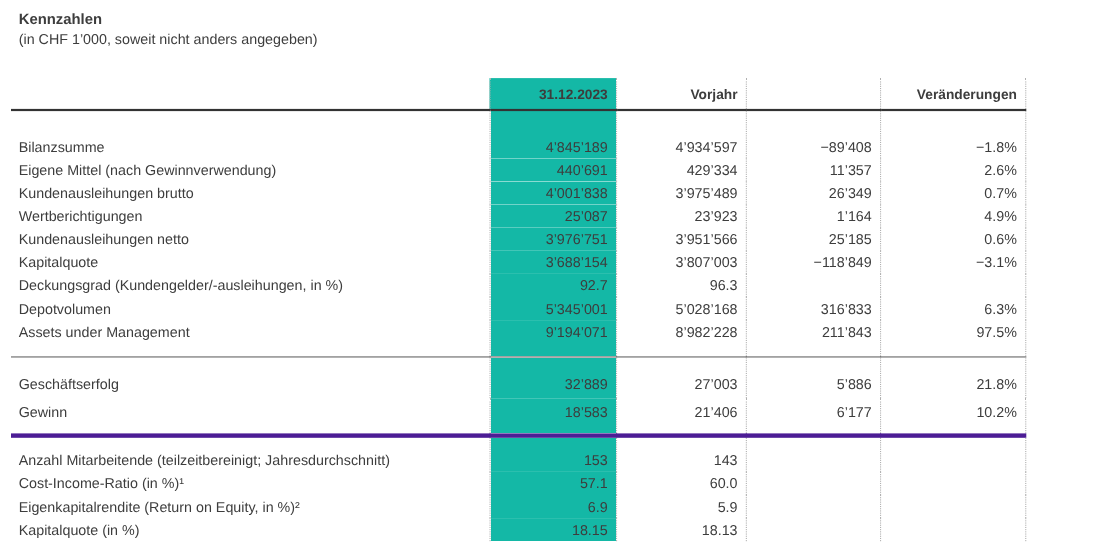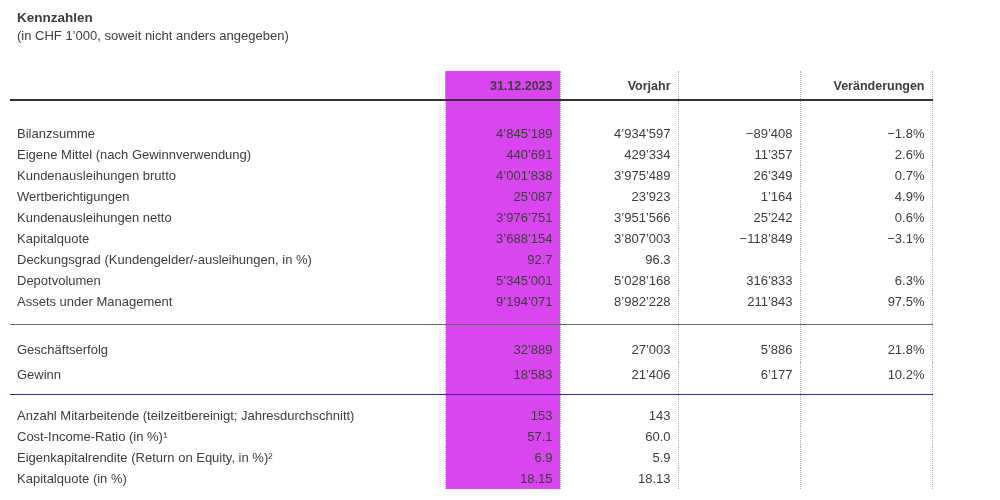--- a/index.html
+++ b/index.html
@@ -52,33 +52,33 @@
     white-space: nowrap;
     overflow: hidden;
   }
   td.c0 {
     text-align: left;
     padding-left: 7px;
     padding-right: 4px;
   }
   
   .shade {
-    background: #d946ef;
+    background: #14b8a6;
     border-left: 1px dotted #b0b0b0;
     border-right: 1px dotted #b0b0b0;
   }
   .c2, .c3, .c4 { border-right: 1px dotted #b0b0b0; }
   
   tbody.s0 tr:first-child td { padding-top: 22px; }
   tbody.s0 tr:last-child td  { padding-bottom: 12px; }
   tbody.s1 { border-top: 1px solid #666666; }
   tbody.s1 td { height: 25px; }
   tbody.s1 tr:first-child td { padding-top: 12px; }
   tbody.s1 tr:last-child td  { padding-bottom: 7px; }
-  tbody.s2 { border-top: 1px solid #4c1d95; }
+  tbody.s2 { border-top: 4px solid #4c1d95; }
   tbody.s2 tr:first-child td { padding-top: 10px; }
 </style>
 </head>
 <body>
 
 <div class="title-block">
   <div class="title">Kennzahlen</div>
   <div class="subtitle">(in CHF 1’000, soweit nicht anders angegeben)</div>
 </div>
 
@@ -125,21 +125,21 @@
         <td class="c0">Wertberichtigungen</td>
         <td class="c1 shade">25’087</td>
         <td class="c2">23’923</td>
         <td class="c3">1’164</td>
         <td class="c4">4.9%</td>
       </tr>
       <tr>
         <td class="c0">Kundenausleihungen netto</td>
         <td class="c1 shade">3’976’751</td>
         <td class="c2">3’951’566</td>
-        <td class="c3">25’242</td>
+        <td class="c3">25’185</td>
         <td class="c4">0.6%</td>
       </tr>
       <tr>
         <td class="c0">Kapitalquote</td>
         <td class="c1 shade">3’688’154</td>
         <td class="c2">3’807’003</td>
         <td class="c3">−118’849</td>
         <td class="c4">−3.1%</td>
       </tr>
       <tr>

